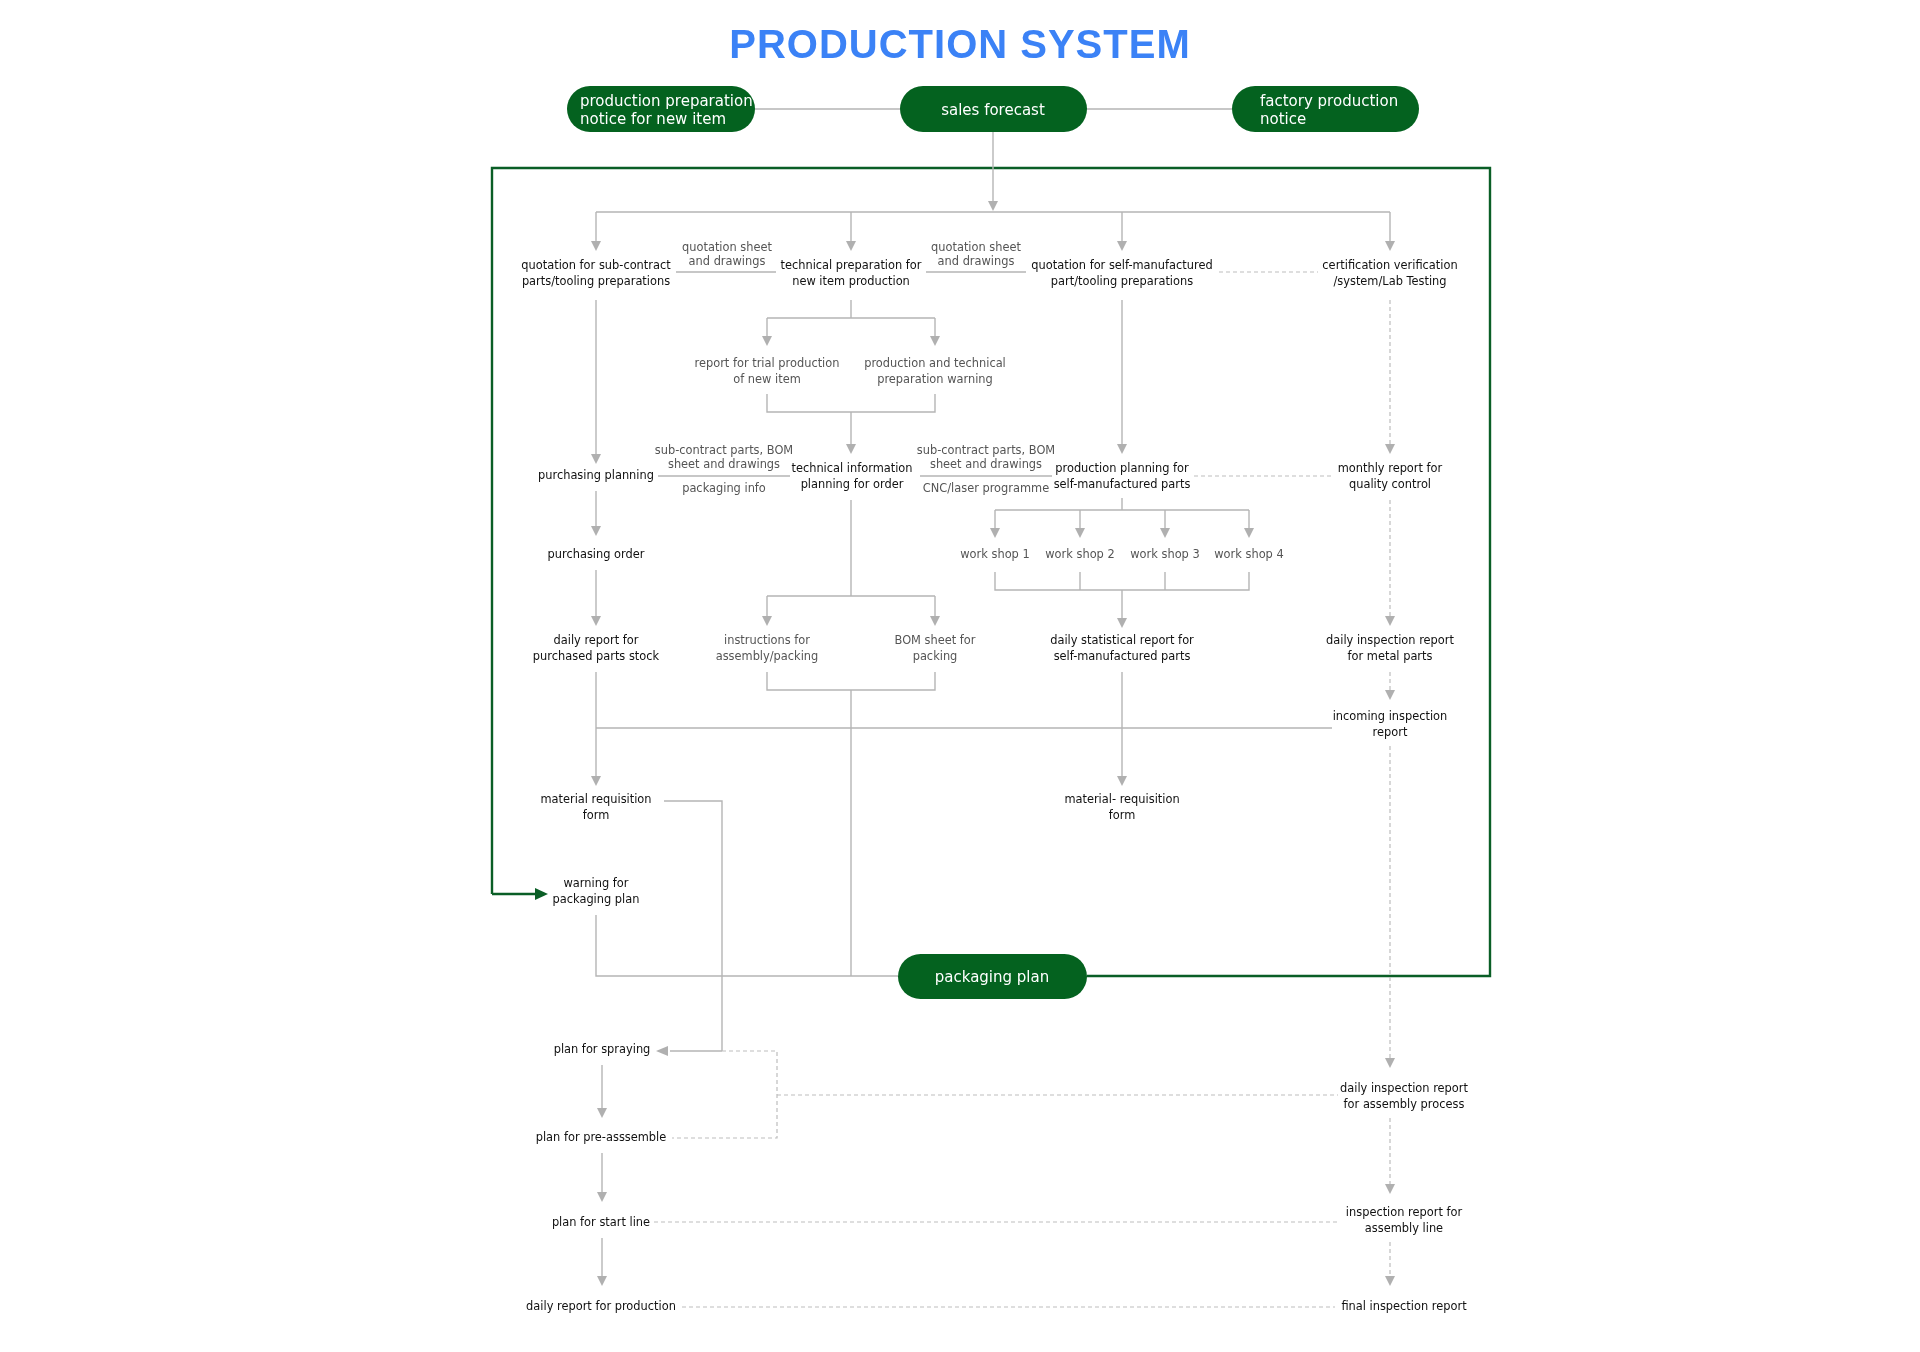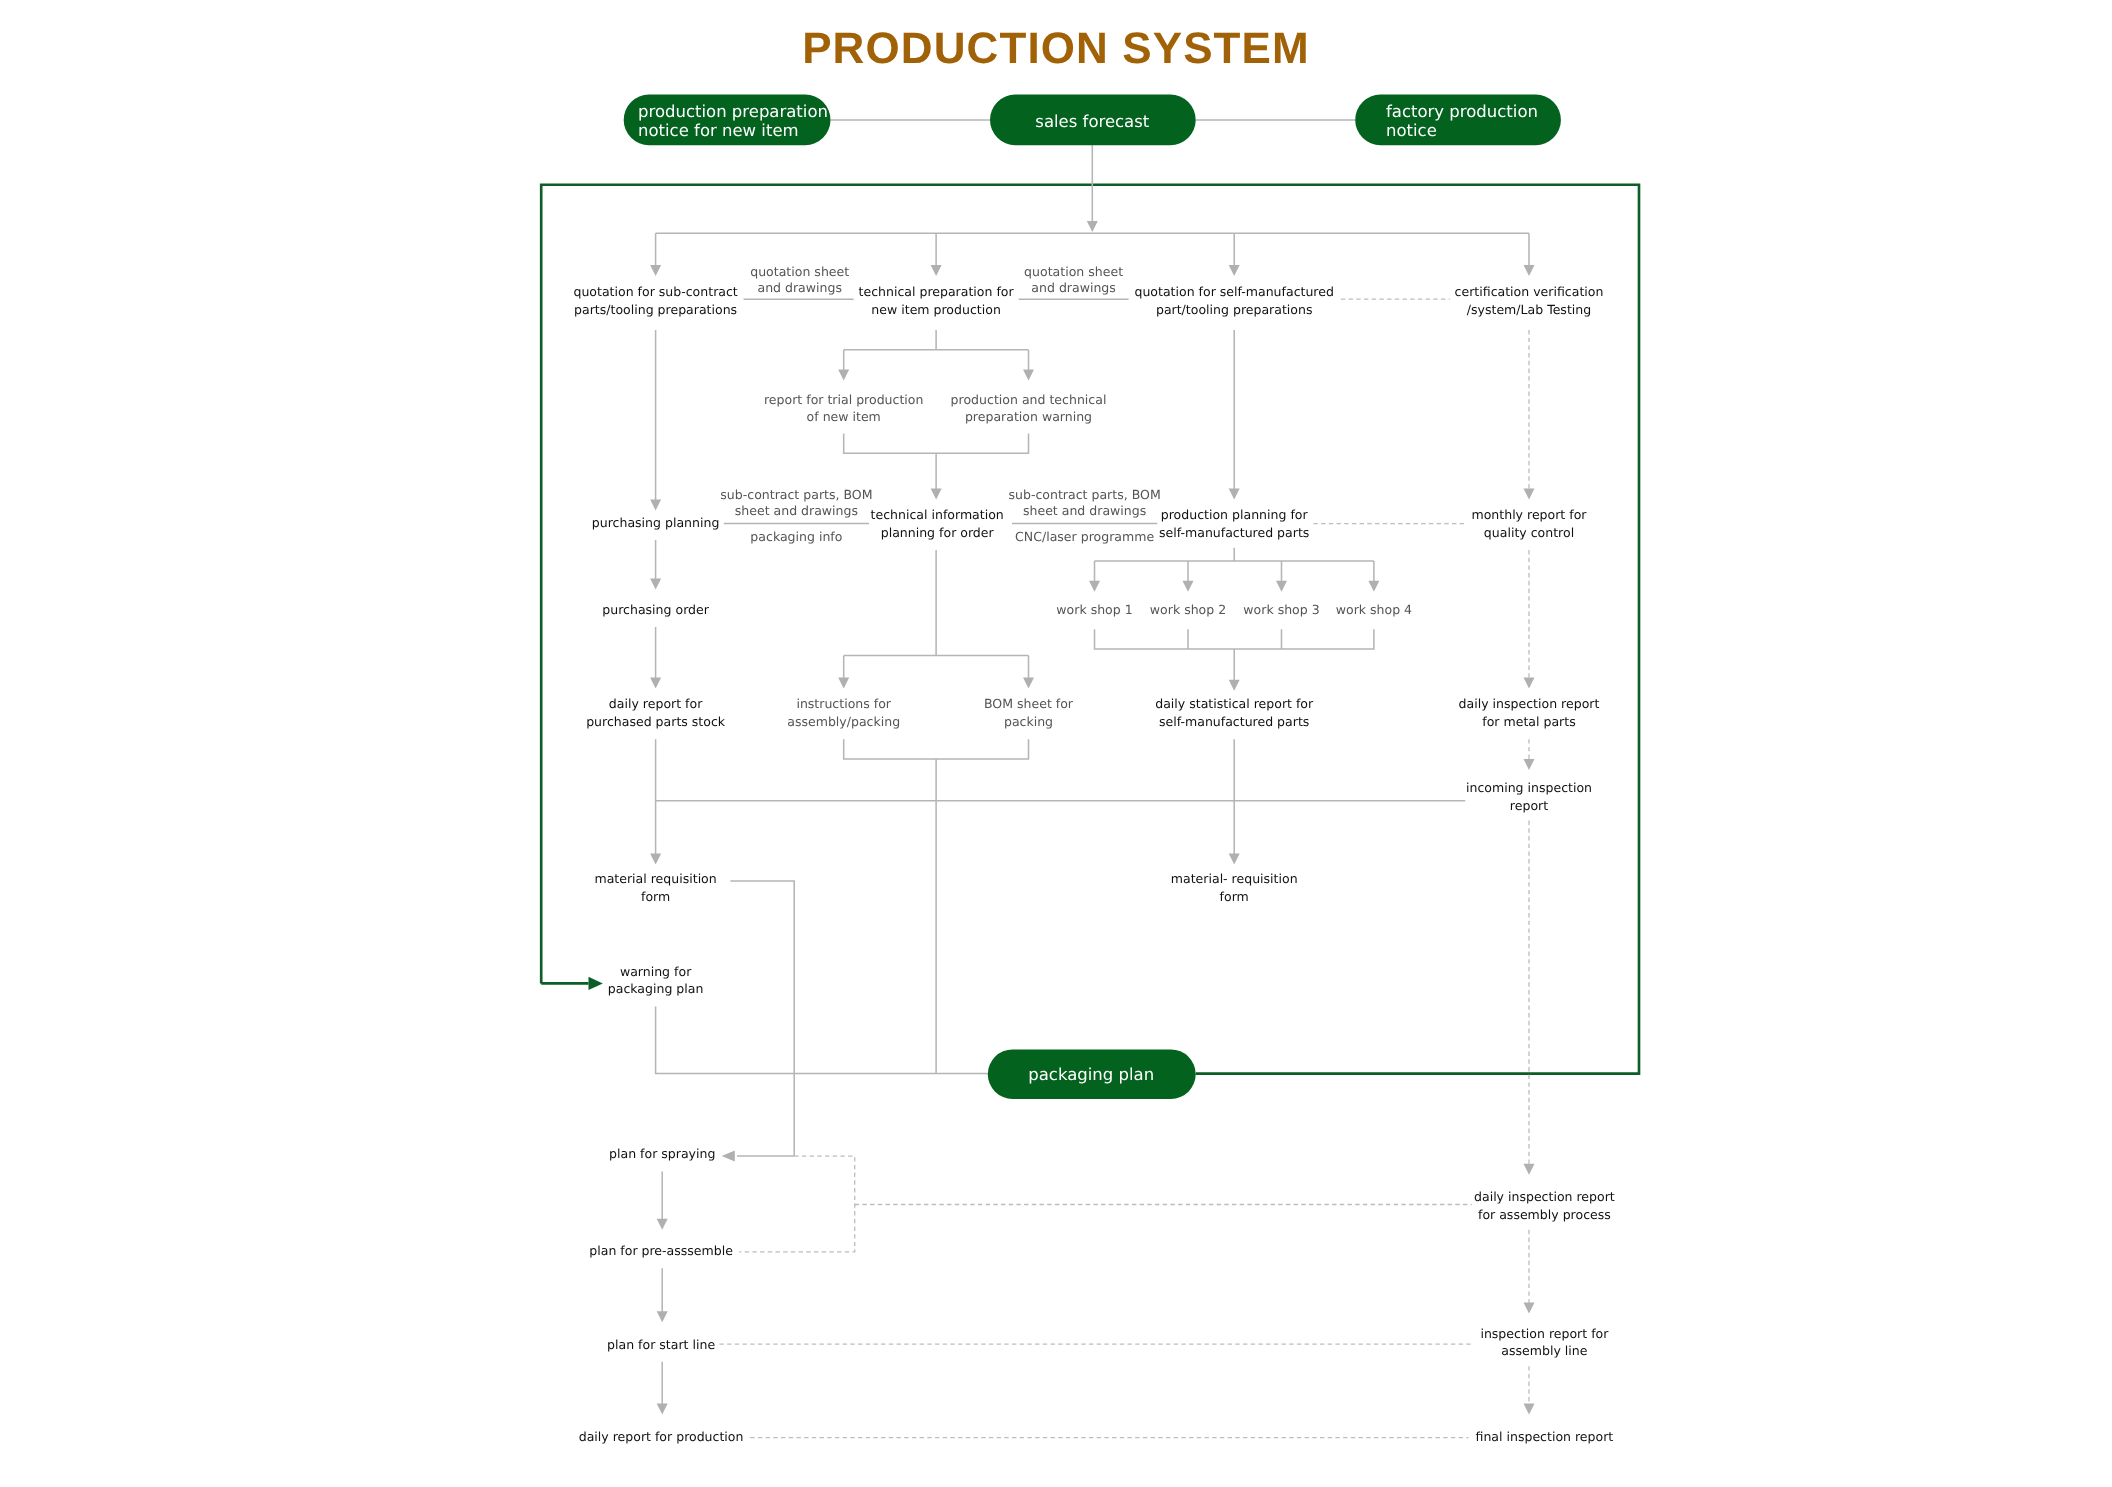--- a/index.html
+++ b/index.html
@@ -1,20 +1,20 @@
 <!DOCTYPE html>
 <html><head>
 <meta charset="utf-8">
 <style>
   html, body { margin: 0; padding: 0; background: #ffffff; }
   body { width: 1920px; height: 1352px; position: relative; overflow: hidden;
          font-family: "DejaVu Sans", sans-serif; }
   #title { position: absolute; left: 0; top: 22px; width: 1920px; text-align: center;
            font-family: "Liberation Sans", sans-serif; font-weight: bold; font-size: 40px;
-           color: #a16207; letter-spacing: 1px; }
+           color: #3b82f6; letter-spacing: 1px; }
   svg { position: absolute; left: 0; top: 0; }
   .ln { stroke: #b5b5b5; stroke-width: 1.4; fill: none; }
   .dash { stroke: #bdbdbd; stroke-width: 1.2; fill: none; stroke-dasharray: 4 3; }
   .gr { stroke: #0a5e26; stroke-width: 2.4; fill: none; }
   .arw { fill: #b0b0b0; }
   .garw { fill: #0a5e26; }
   .pill { fill: #04621f; }
   .node { font-family: "DejaVu Sans", sans-serif; font-size: 11.4px; fill: #111; }
   .note { font-family: "DejaVu Sans", sans-serif; font-size: 11.4px; fill: #555; }
   .pilltxt { font-family: "DejaVu Sans", sans-serif; font-size: 15px; fill: #ffffff; }

